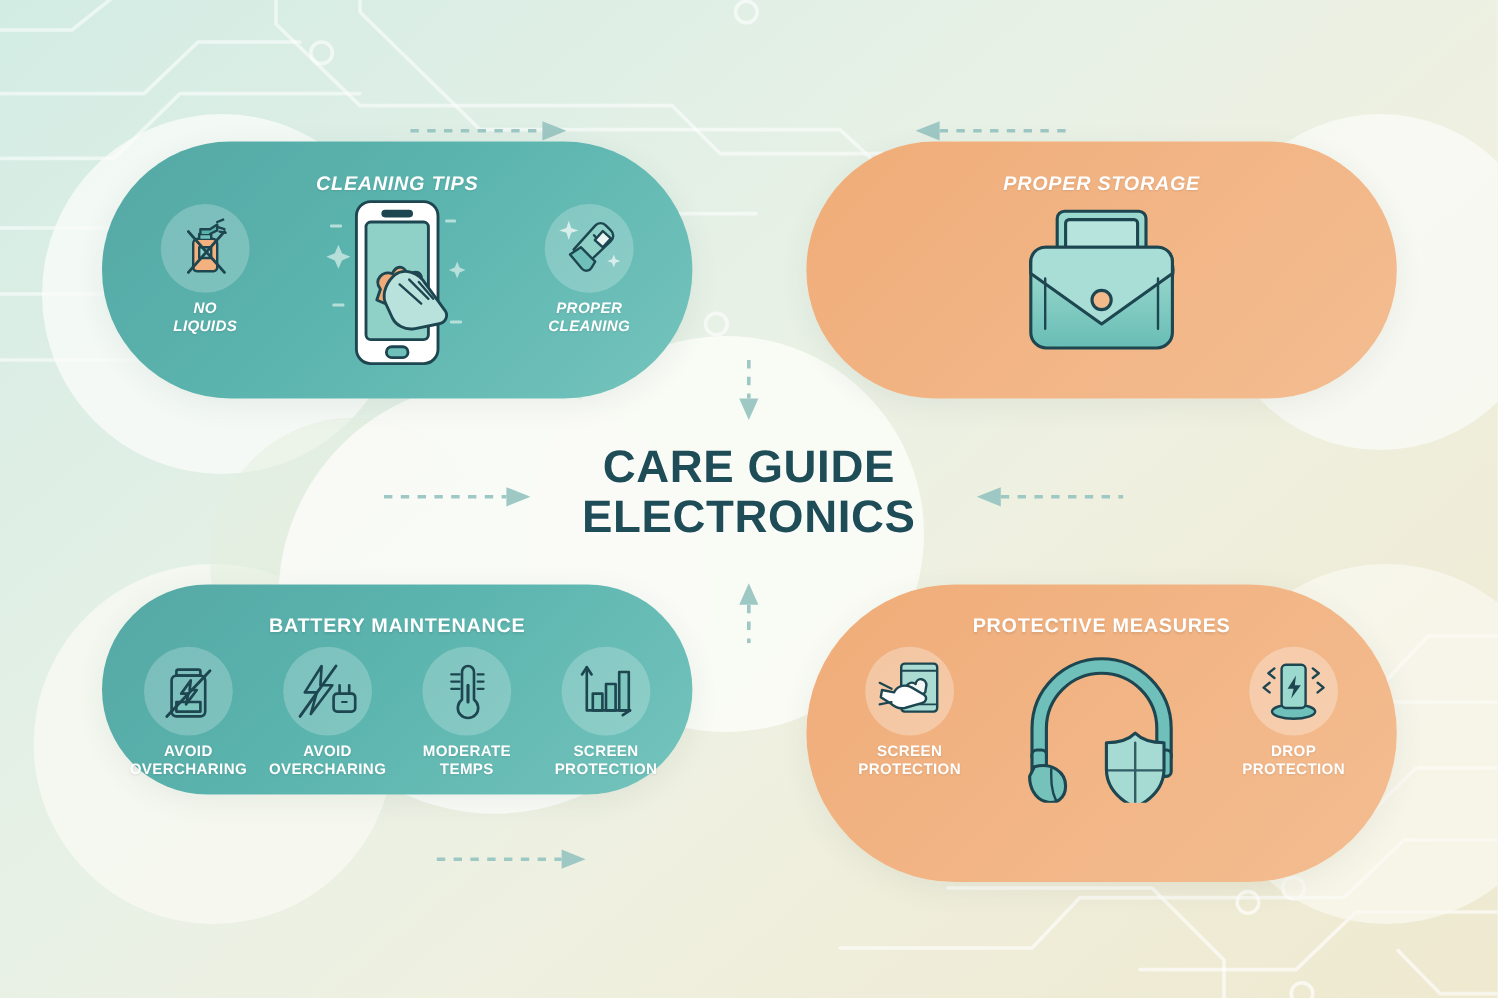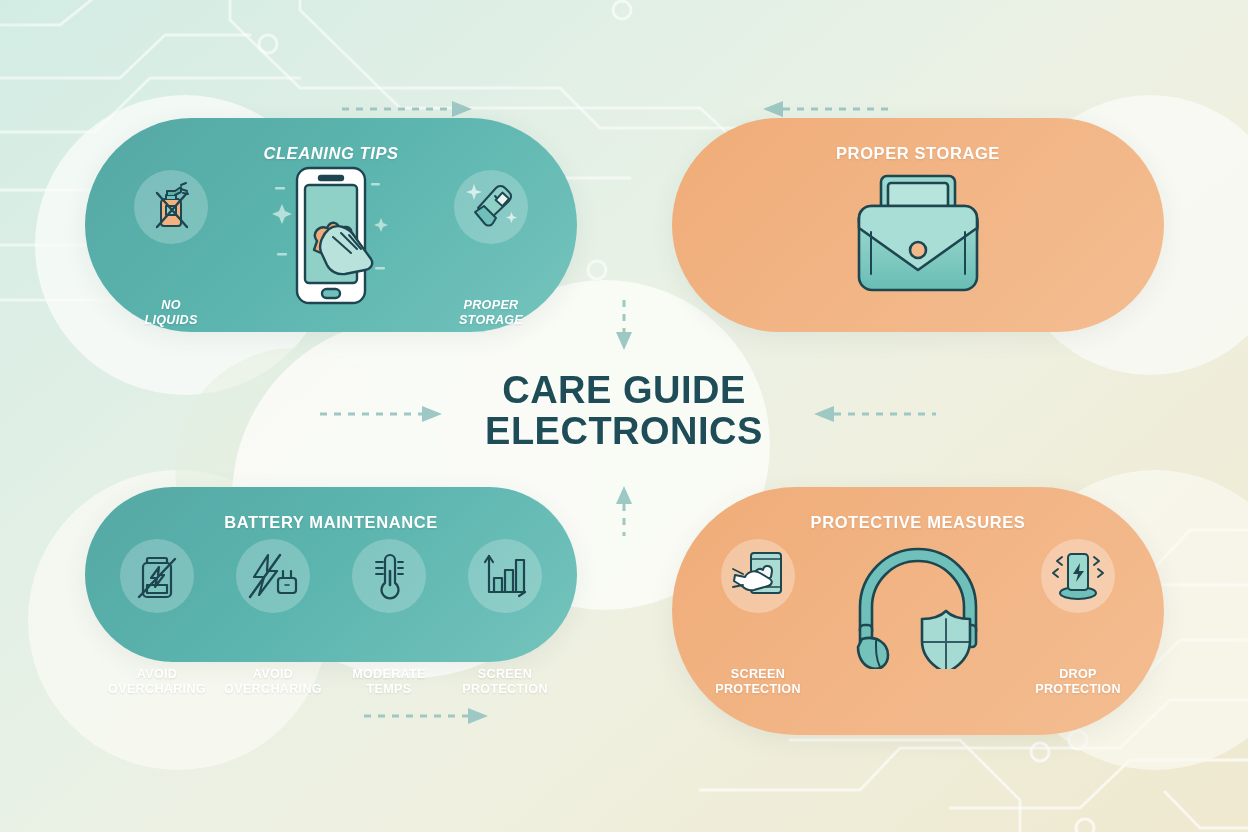--- a/index.html
+++ b/index.html
@@ -55,42 +55,41 @@
     border-radius:200px;
     box-shadow:0 6px 26px rgba(40,70,70,.07);
   }
   .panel-teal{
     background:linear-gradient(135deg,#55a8a5 0%, #5bb4ae 45%, #74c4bd 100%);
   }
   .panel-orange{
     background:linear-gradient(135deg,#efac78 0%, #f2b484 45%, #f3bd91 100%);
   }
   #p-cleaning{ left:85px;  top:118px; width:492px; height:214px;font-style:italic; }
-  #p-storage { left:672px; top:118px; width:492px; height:214px; }
+  #p-storage { left:672px; top:118px; width:492px; height:214px;font-style:italic; }
   #p-battery { left:85px;  top:487px; width:492px; height:175px; }
   #p-protect { left:672px; top:487px; width:492px; height:248px; }
 
   .panel-title{
     position:absolute; left:0; right:0; top:26px;
     text-align:center;
     color:#ffffff;
     font-size:16.5px;
     font-weight:bold;
     letter-spacing:.6px;
     text-shadow:0 1px 2px rgba(0,0,0,.10);
   }
 
   .items{
     position:absolute; left:14px; right:14px; top:52px; bottom:8px;
     display:flex; align-items:flex-start; justify-content:space-around;
   }
   .item{
     display:flex; flex-direction:column; align-items:center;
     width:118px;
-    gap:48px;
   }
   .item.big{ width:150px; }
   .icon-bubble{
     width:74px;height:74px;border-radius:50%;
     display:flex;align-items:center;justify-content:center;
     margin-bottom:6px;
   }
   .bub-teal{ background:rgba(255,255,255,.22); }
   .bub-orange{ background:rgba(255,255,255,.30); }
   .icon-big{
@@ -277,21 +276,21 @@
               <rect x="36" y="16" width="9" height="10" transform="rotate(42 40 21)" fill="#e9f5f2"></rect>
             </g>
             <g fill="#d7eeea">
               <path d="M10 12 l2 -6 l2 6 l6 2 l-6 2 l-2 6 l-2 -6 l-6 -2 z"></path>
               <path d="M48 38 l1.5 -4 l1.5 4 l4 1.5 l-4 1.5 l-1.5 4 l-1.5 -4 l-4 -1.5 z"></path>
             </g>
           </svg>
         </div>
         <div class="item-label">
           <div>PROPER</div>
-          <div>STORAGE</div>
+          <div>CLEANING</div>
         </div>
       </div>
 
     </div>
   </div>
 
   <div id="p-storage" class="panel panel-orange">
     <div class="panel-title">PROPER STORAGE</div>
     <div class="items">
 

